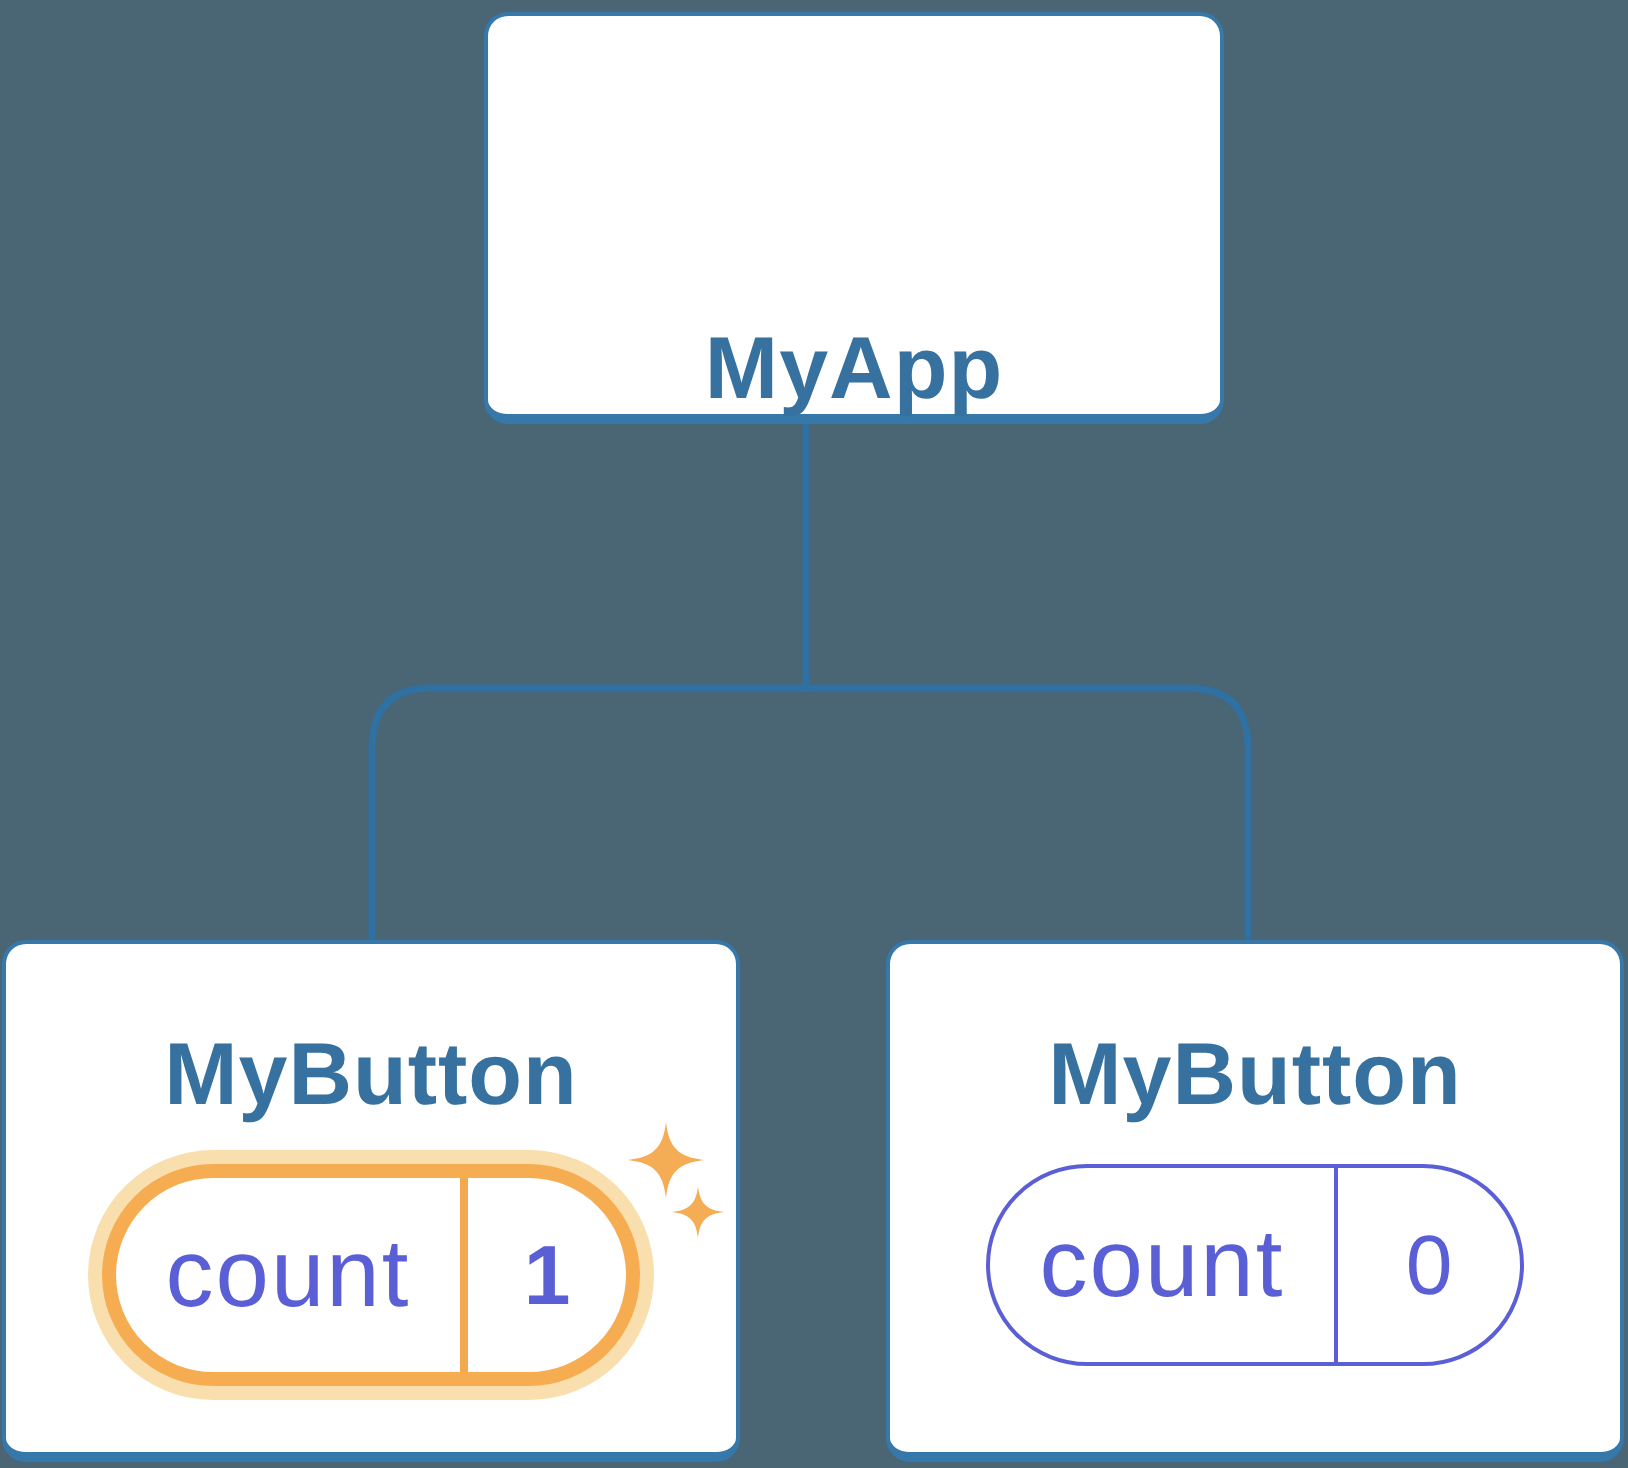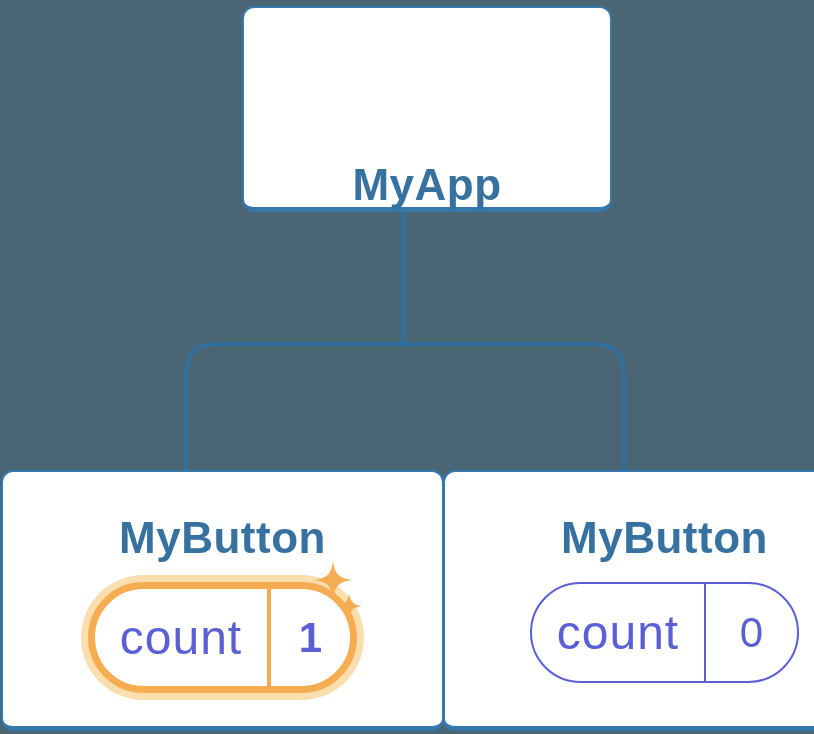--- a/index.html
+++ b/index.html
@@ -25,21 +25,21 @@
     align-items: center;
   }
   .card-root {
     left: 218px; top: 6px;
     width: 370px; height: 206px;
     justify-content: flex-end;
     margin-left: 24px;
   }
   .card-child {
     top: 470px;
-    width: 443px; height: 261px;
+    width: 369px; height: 261px;
     padding-top: 44px;
   }
   .card-left  { left: 1px; }
   .card-right { left: 443px; }
 
   .card-title {
     color: #36719F;
     font-size: 44px;
     font-weight: bold;
     letter-spacing: 0.5px;

